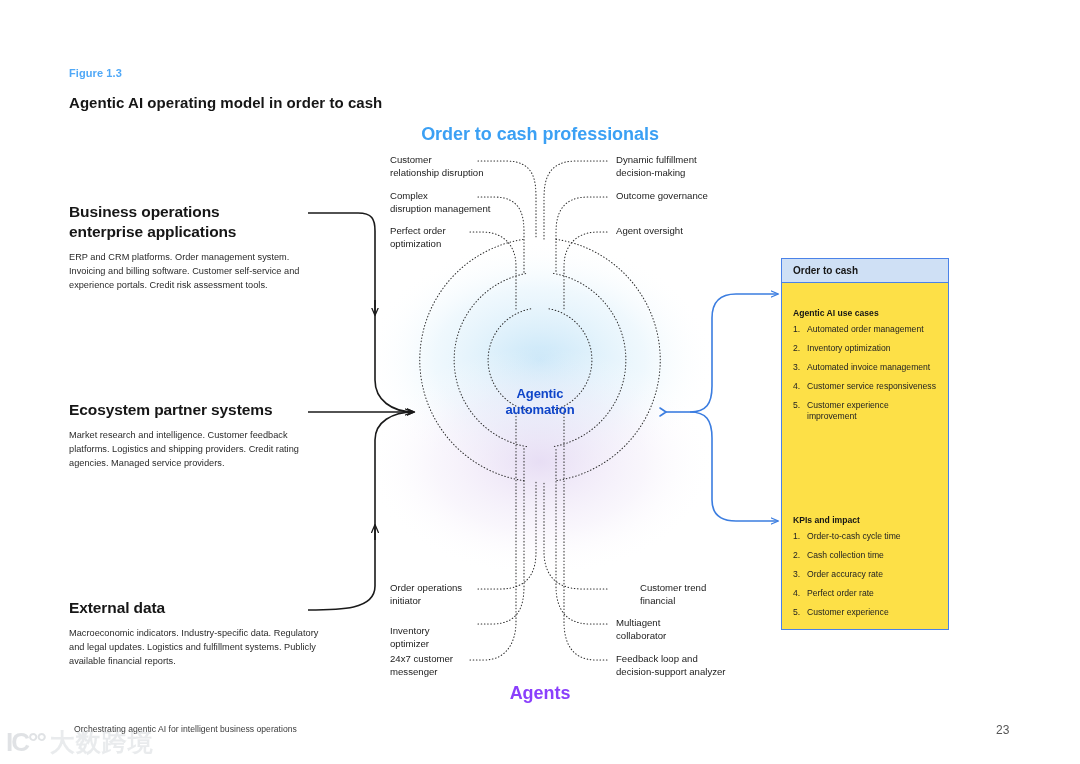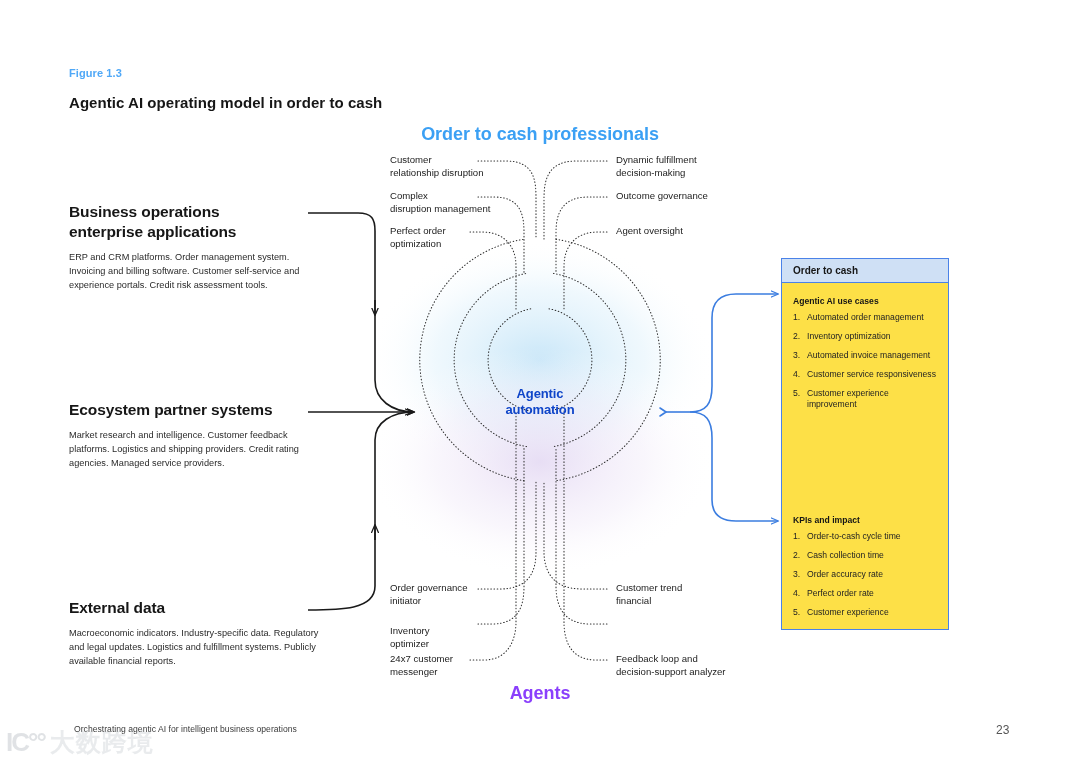--- a/index.html
+++ b/index.html
@@ -82,21 +82,21 @@
   .panel-sec ol{
     margin:6px 0 0 0;padding:0;list-style:none;
   }
   .panel-sec ol li{
     font-size:8.6px;line-height:1.28;color:#222;
     margin-bottom:8px;padding-left:14px;position:relative;
   }
   .panel-sec ol li .num{
     position:absolute;left:0;top:0;
   }
-  #sec-usecases{margin-top:13px;}
+  #sec-usecases{margin-top:25px;}
   #sec-kpis{position:absolute;left:0;top:256px;width:168px;box-sizing:border-box;padding:0 10px 0 11px;}
   #sec-kpis ol li{margin-bottom:8px;}
 
   
   #footer-text{
     position:absolute;left:74px;top:724px;font-size:8.6px;color:#3a3a3a;
     letter-spacing:.02px;
   }
   #page-num{
     position:absolute;left:996px;top:723px;font-size:12px;color:#555;
@@ -260,35 +260,39 @@
     <div>decision-making</div>
   </div>
   <div class="spoke right" style="left:616px;top:190px;width:140px;">
     <div>Outcome governance</div>
   </div>
   <div class="spoke right" style="left:616px;top:225px;width:140px;">
     <div>Agent oversight</div>
   </div>
 
   <div class="spoke left" style="left:390px;top:582px;width:115px;">
-    <div>Order governance</div>
+    <div>Order operations</div>
     <div>initiator</div>
   </div>
   <div class="spoke left" style="left:390px;top:617px;width:115px;margin-top:8px;">
     <div>Inventory</div>
     <div>optimizer</div>
   </div>
   <div class="spoke left" style="left:390px;top:653px;width:115px;">
     <div>24x7 customer</div>
     <div>messenger</div>
   </div>
 
-  <div class="spoke right" style="left:616px;top:582px;width:150px;">
+  <div class="spoke right" style="left:640px;top:582px;width:150px;">
     <div>Customer trend</div>
     <div>financial</div>
+  </div>
+  <div class="spoke right" style="left:616px;top:617px;width:150px;">
+    <div>Multiagent</div>
+    <div>collaborator</div>
   </div>
   <div class="spoke right" style="left:616px;top:653px;width:150px;">
     <div>Feedback loop and</div>
     <div>decision-support analyzer</div>
   </div>
 
   <div id="panel">
     <div id="panel-head">
       <span>Order to cash</span>
     </div>

